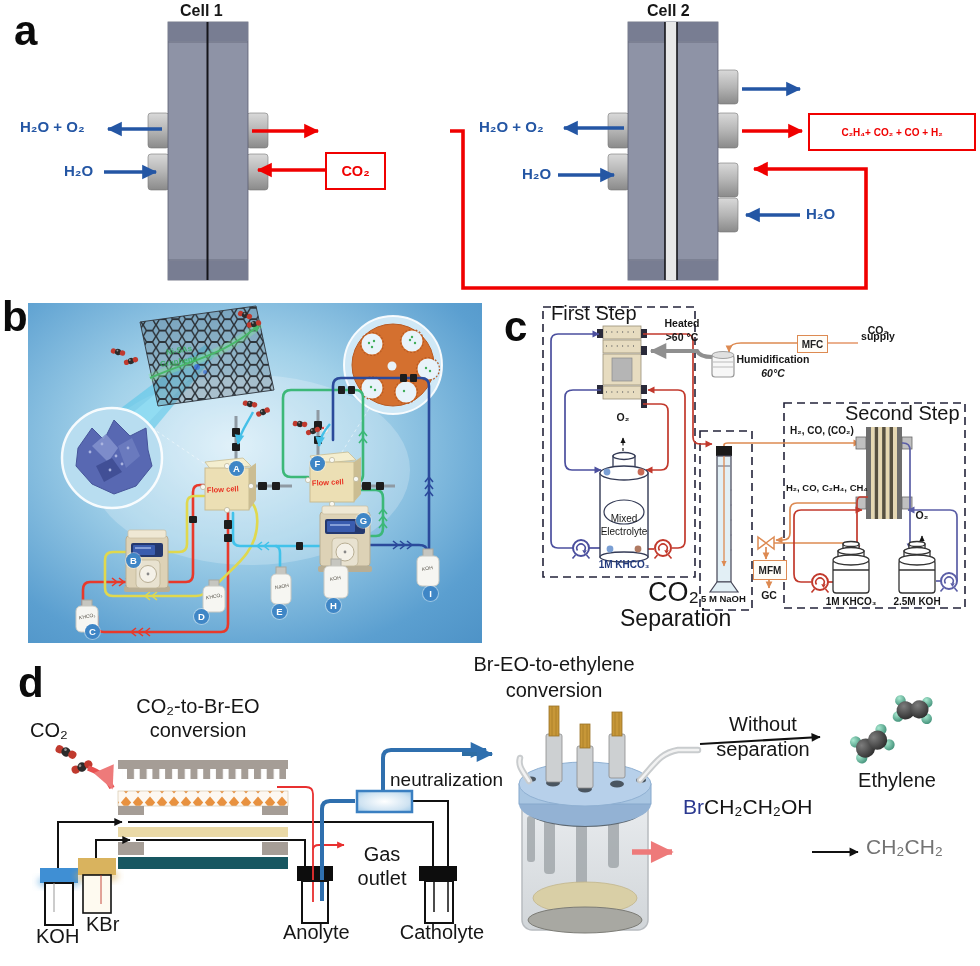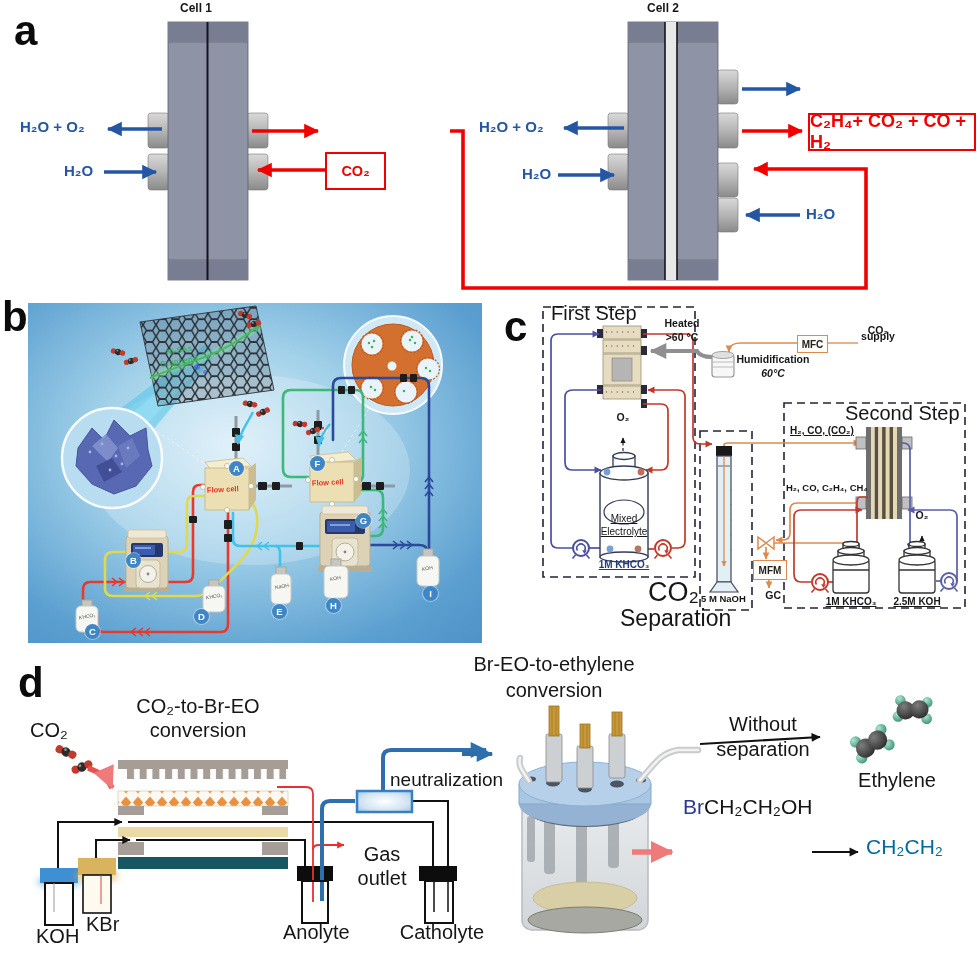--- a/index.html
+++ b/index.html
@@ -4,23 +4,23 @@
 <style>
   html,body{margin:0;padding:0;background:#fff;}
   #root{position:relative;width:980px;height:966px;background:#ffffff;overflow:hidden;
         font-family:"Liberation Sans","DejaVu Sans",sans-serif;}
   #fig-svg{position:absolute;left:0;top:0;z-index:1;}
   .t{position:absolute;z-index:2;white-space:nowrap;line-height:1.08;color:#161616;
      font-family:"Liberation Sans","DejaVu Sans",sans-serif;}
   .pl{font-size:42px;font-weight:bold;color:#0b0b0b;}
   .bld{font-weight:bold;}
   .ctr{text-align:center;}
-  .f15{font-size:15px;} .f16{font-size:12px;} .f19{font-size:19px;} .f20{font-size:20px;}
+  .f15{font-size:15px;} .f16{font-size:16px;} .f19{font-size:19px;} .f20{font-size:20px;}
   .f21{font-size:21px;} .f23{font-size:23px;} .f27{font-size:27px;}
-  .f95{font-size:9.5px;} .f10{font-size:10px;text-decoration:underline;} .f105{font-size:10.5px;}
+  .f95{font-size:9.5px;} .f10{font-size:10px;} .f105{font-size:10.5px;}
   .bluea{color:#2456a4;} .navyb{color:#233a7d;font-weight:bold;}
   .abox{position:absolute;z-index:2;display:flex;align-items:center;justify-content:center;
         font-weight:bold;background:#fff;font-family:"Liberation Sans","DejaVu Sans",sans-serif;}
   .rb{border:2.6px solid #f00000;color:#f00000;font-size:14.5px;}
   .bb{border:2.3px solid #2456a4;color:#2456a4;font-size:14px;}
   .obox{position:absolute;z-index:2;display:flex;align-items:center;justify-content:center;
         border:1.4px solid #dd8a52;background:#fffdf8;font-size:10px;font-weight:bold;color:#222;
         font-family:"Liberation Sans","DejaVu Sans",sans-serif;}
   .badge{position:absolute;z-index:3;width:15px;height:15px;border-radius:50%;background:#3f86c6;
          color:#fff;font-size:9.5px;font-weight:bold;display:flex;align-items:center;justify-content:center;
@@ -641,21 +641,21 @@
 <div class="t pl" style="left:504px;top:304px;">c</div>
 <div class="t pl" style="left:18px;top:660px;">d</div>
 
 <div class="t f16 bld" style="left:180px;top:2px;">Cell 1</div>
 <div class="t f16 bld" style="left:647px;top:2px;">Cell 2</div>
 <div class="t f15 bld bluea" style="left:20px;top:119px;">H₂O + O₂</div>
 <div class="t f15 bld bluea" style="left:64px;top:163px;">H₂O</div>
 <div class="abox rb" style="left:325px;top:152px;width:57px;height:34px;">CO₂</div>
 <div class="t f15 bld bluea" style="left:479px;top:119px;">H₂O + O₂</div>
 <div class="t f15 bld bluea" style="left:522px;top:166px;">H₂O</div>
-<div class="abox rb" style="left:808px;top:113px;width:164px;height:34px;font-size:18px;">C₂H₄+ CO₂ + CO + H₂</div>
+<div class="abox rb" style="left:808px;top:113px;width:164px;height:34px;font-size:10px;">C₂H₄+ CO₂ + CO + H₂</div>
 <div class="t f15 bld bluea" style="left:806px;top:206px;">H₂O</div>
 
 <div class="t fc" style="left:207px;top:486px;">Flow cell</div>
 <div class="t fc" style="left:312px;top:479px;">Flow cell</div>
 <div class="t grn" style="left:166px;top:347px;">Ni-SAs</div>
 <div class="t grn" style="left:160px;top:358px;">Graphene</div>
 <div class="badge" style="left:229px;top:461px;">A</div>
 <div class="badge" style="left:126px;top:553px;">B</div>
 <div class="badge" style="left:85px;top:624px;">C</div>
 <div class="badge" style="left:194px;top:609px;">D</div>
@@ -680,21 +680,21 @@
 <div class="t f105 bld ctr" style="left:736px;top:354px;width:74px;">Humidification</div>
 <div class="t f105 bld ctr" style="left:736px;top:368px;width:74px;font-style:italic;">60°C</div>
 <div class="t f105 bld ctr" style="left:612px;top:412px;width:22px;">O₂</div>
 <div class="t f10 ctr" style="left:600px;top:514px;width:48px;">Mixed</div>
 <div class="t f10 ctr" style="left:598px;top:527px;width:52px;">Electrolyte</div>
 <div class="t f10 ctr navyb" style="left:594px;top:560px;width:60px;">1M KHCO₃</div>
 <div class="t f27" style="left:648px;top:578px;">CO₂</div>
 <div class="t f23" style="left:620px;top:606px;">Separation</div>
 <div class="t f95 bld" style="left:701px;top:594px;">5 M NaOH</div>
 <div class="obox" style="left:753px;top:560px;width:32px;height:18px;">MFM</div>
-<div class="t f105 bld ctr" style="left:757px;top:590px;width:24px;text-align:right;">GC</div>
+<div class="t f105 bld ctr" style="left:757px;top:590px;width:24px;">GC</div>
 <div class="t f10 bld" style="left:790px;top:426px;">H₂, CO, (CO₂)</div>
 <div class="t f95 bld" style="left:786px;top:483px;">H₂, CO, C₂H₄, CH₄</div>
 <div class="t f105 bld ctr" style="left:911px;top:510px;width:22px;">O₂</div>
 <div class="t f10 bld ctr" style="left:821px;top:597px;width:60px;">1M KHCO₃</div>
 <div class="t f10 bld ctr" style="left:887px;top:597px;width:60px;">2.5M KOH</div>
 
 <div class="t f20" style="left:30px;top:720px;">CO₂</div>
 <div class="t f20 ctr" style="left:126px;top:696px;width:144px;">CO₂-to-Br-EO</div>
 <div class="t f20 ctr" style="left:126px;top:720px;width:144px;">conversion</div>
 <div class="t f20 ctr" style="left:468px;top:654px;width:172px;">Br-EO-to-ethylene</div>
@@ -703,15 +703,15 @@
 <div class="t f20 ctr" style="left:352px;top:844px;width:60px;">Gas</div>
 <div class="t f20 ctr" style="left:342px;top:868px;width:80px;">outlet</div>
 <div class="t f20" style="left:36px;top:926px;">KOH</div>
 <div class="t f20" style="left:86px;top:914px;">KBr</div>
 <div class="t f20 ctr" style="left:283px;top:922px;width:66px;">Anolyte</div>
 <div class="t f20 ctr" style="left:396px;top:922px;width:92px;">Catholyte</div>
 <div class="t f20 ctr" style="left:720px;top:714px;width:86px;">Without</div>
 <div class="t f20 ctr" style="left:710px;top:739px;width:106px;">separation</div>
 <div class="t f20 ctr" style="left:853px;top:770px;width:88px;">Ethylene</div>
 <div class="t f21" style="left:683px;top:796px;"><span style="color:#2b3990;">Br</span><span style="color:#141414;">CH₂CH₂OH</span></div>
-<div class="t f21" style="left:866px;top:836px;color:#0369a1;">CH₂CH₂</div>
+<div class="t f21" style="left:866px;top:836px;color:#737373;">CH₂CH₂</div>
 
 </div>
 
 </body></html>

